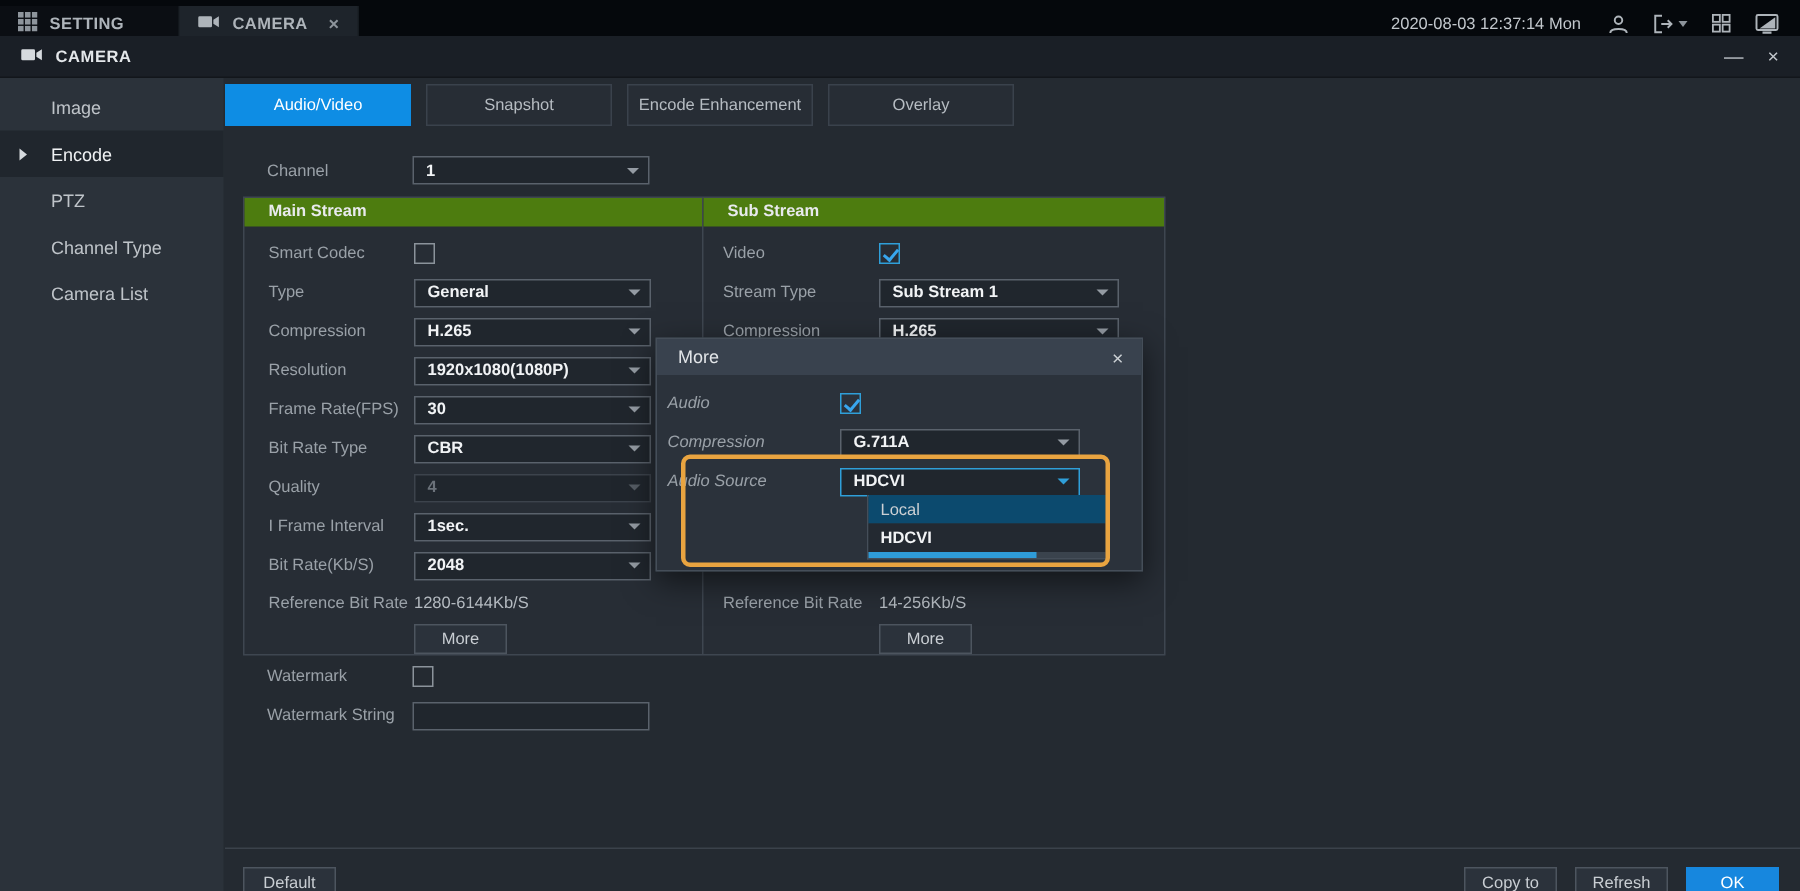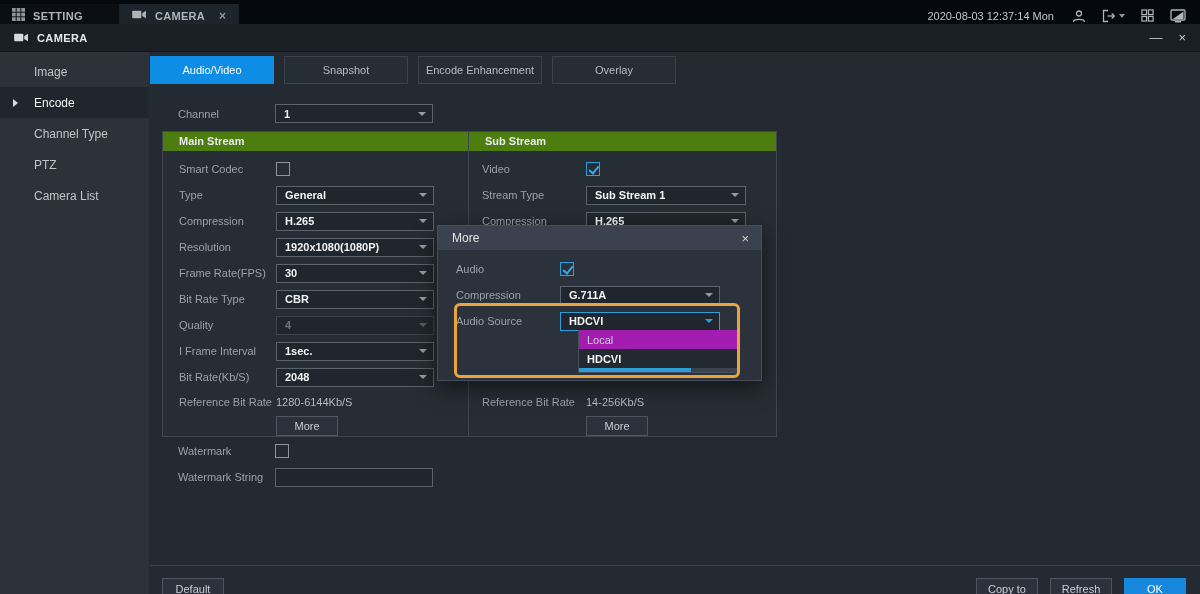--- a/index.html
+++ b/index.html
@@ -79,25 +79,25 @@
   
   .footer { position:absolute; left:150px; top:565px; width:1050px; height:29px; border-top:1px solid #3b424b; display:flex; align-items:center; padding:18px 14px 0 12px; }
   .footer .btn { height:22px; }
   .foot-right { margin-left:auto; display:flex; gap:12px; }
 
   
   .modal { position:absolute; left:437px; top:225px; width:325px; height:156px; background:#2b323b; border:1px solid #454e59; box-shadow:0 6px 20px rgba(0,0,0,.55); z-index:50; }
   .modal-title { height:24px; background:#39424e; display:flex; align-items:center; padding:0 12px 0 14px; color:#e2e5e8; font-size:12px; }
   .modal-close { margin-left:auto; color:#ccd1d5; font-size:13px; cursor:pointer; }
   .mrow { position:absolute; left:0; width:100%; height:26px; display:flex; align-items:center; }
-  .mrow .lbl { flex:0 0 122px; padding-left:18px; }
+  .mrow .lbl { flex:0 0 122px; padding-left:7px;font-style:italic; }
   .mrow .select { width:160px; }
   .opt-list { position:absolute; left:140px; top:104px; width:160px; border:1px solid #454e59; border-top:none; z-index:55; }
   .opt { height:19px; display:flex; align-items:center; padding-left:8px; font-size:11px; cursor:pointer; }
-  .opt.hover { background:#a21caf; color:#ccd0d4; }
+  .opt.hover { background:#0c4a6e; color:#ccd0d4; }
   .opt.current { background:#232931; color:#f1f3f5; font-weight:bold; }
   .hscroll { height:4px; background:#3a434d; position:relative; }
   .hthumb { position:absolute; left:0; top:0; height:4px; width:112px; background:#2f9cd8; cursor:pointer; }
 
   
   .highlight-box { position:absolute; left:454px; top:303px; width:286px; height:75px; border:3px solid #e9a440; border-radius:6px; z-index:70; pointer-events:none; }
 </style>
 </head>
 <body>
 
@@ -183,24 +183,24 @@
 
   <div class="sidebar">
     <div class="side-item">
       <span>Image</span>
     </div>
     <div class="side-item active">
       <span class="side-arrow"></span>
       <span>Encode</span>
     </div>
     <div class="side-item">
+      <span>PTZ</span>
+    </div>
+    <div class="side-item">
       <span>Channel Type</span>
-    </div>
-    <div class="side-item">
-      <span>PTZ</span>
     </div>
     <div class="side-item">
       <span>Camera List</span>
     </div>
   </div>
 
   <div class="tabs">
     <div class="tab active">
         <span>Audio/Video</span>
       </div>

